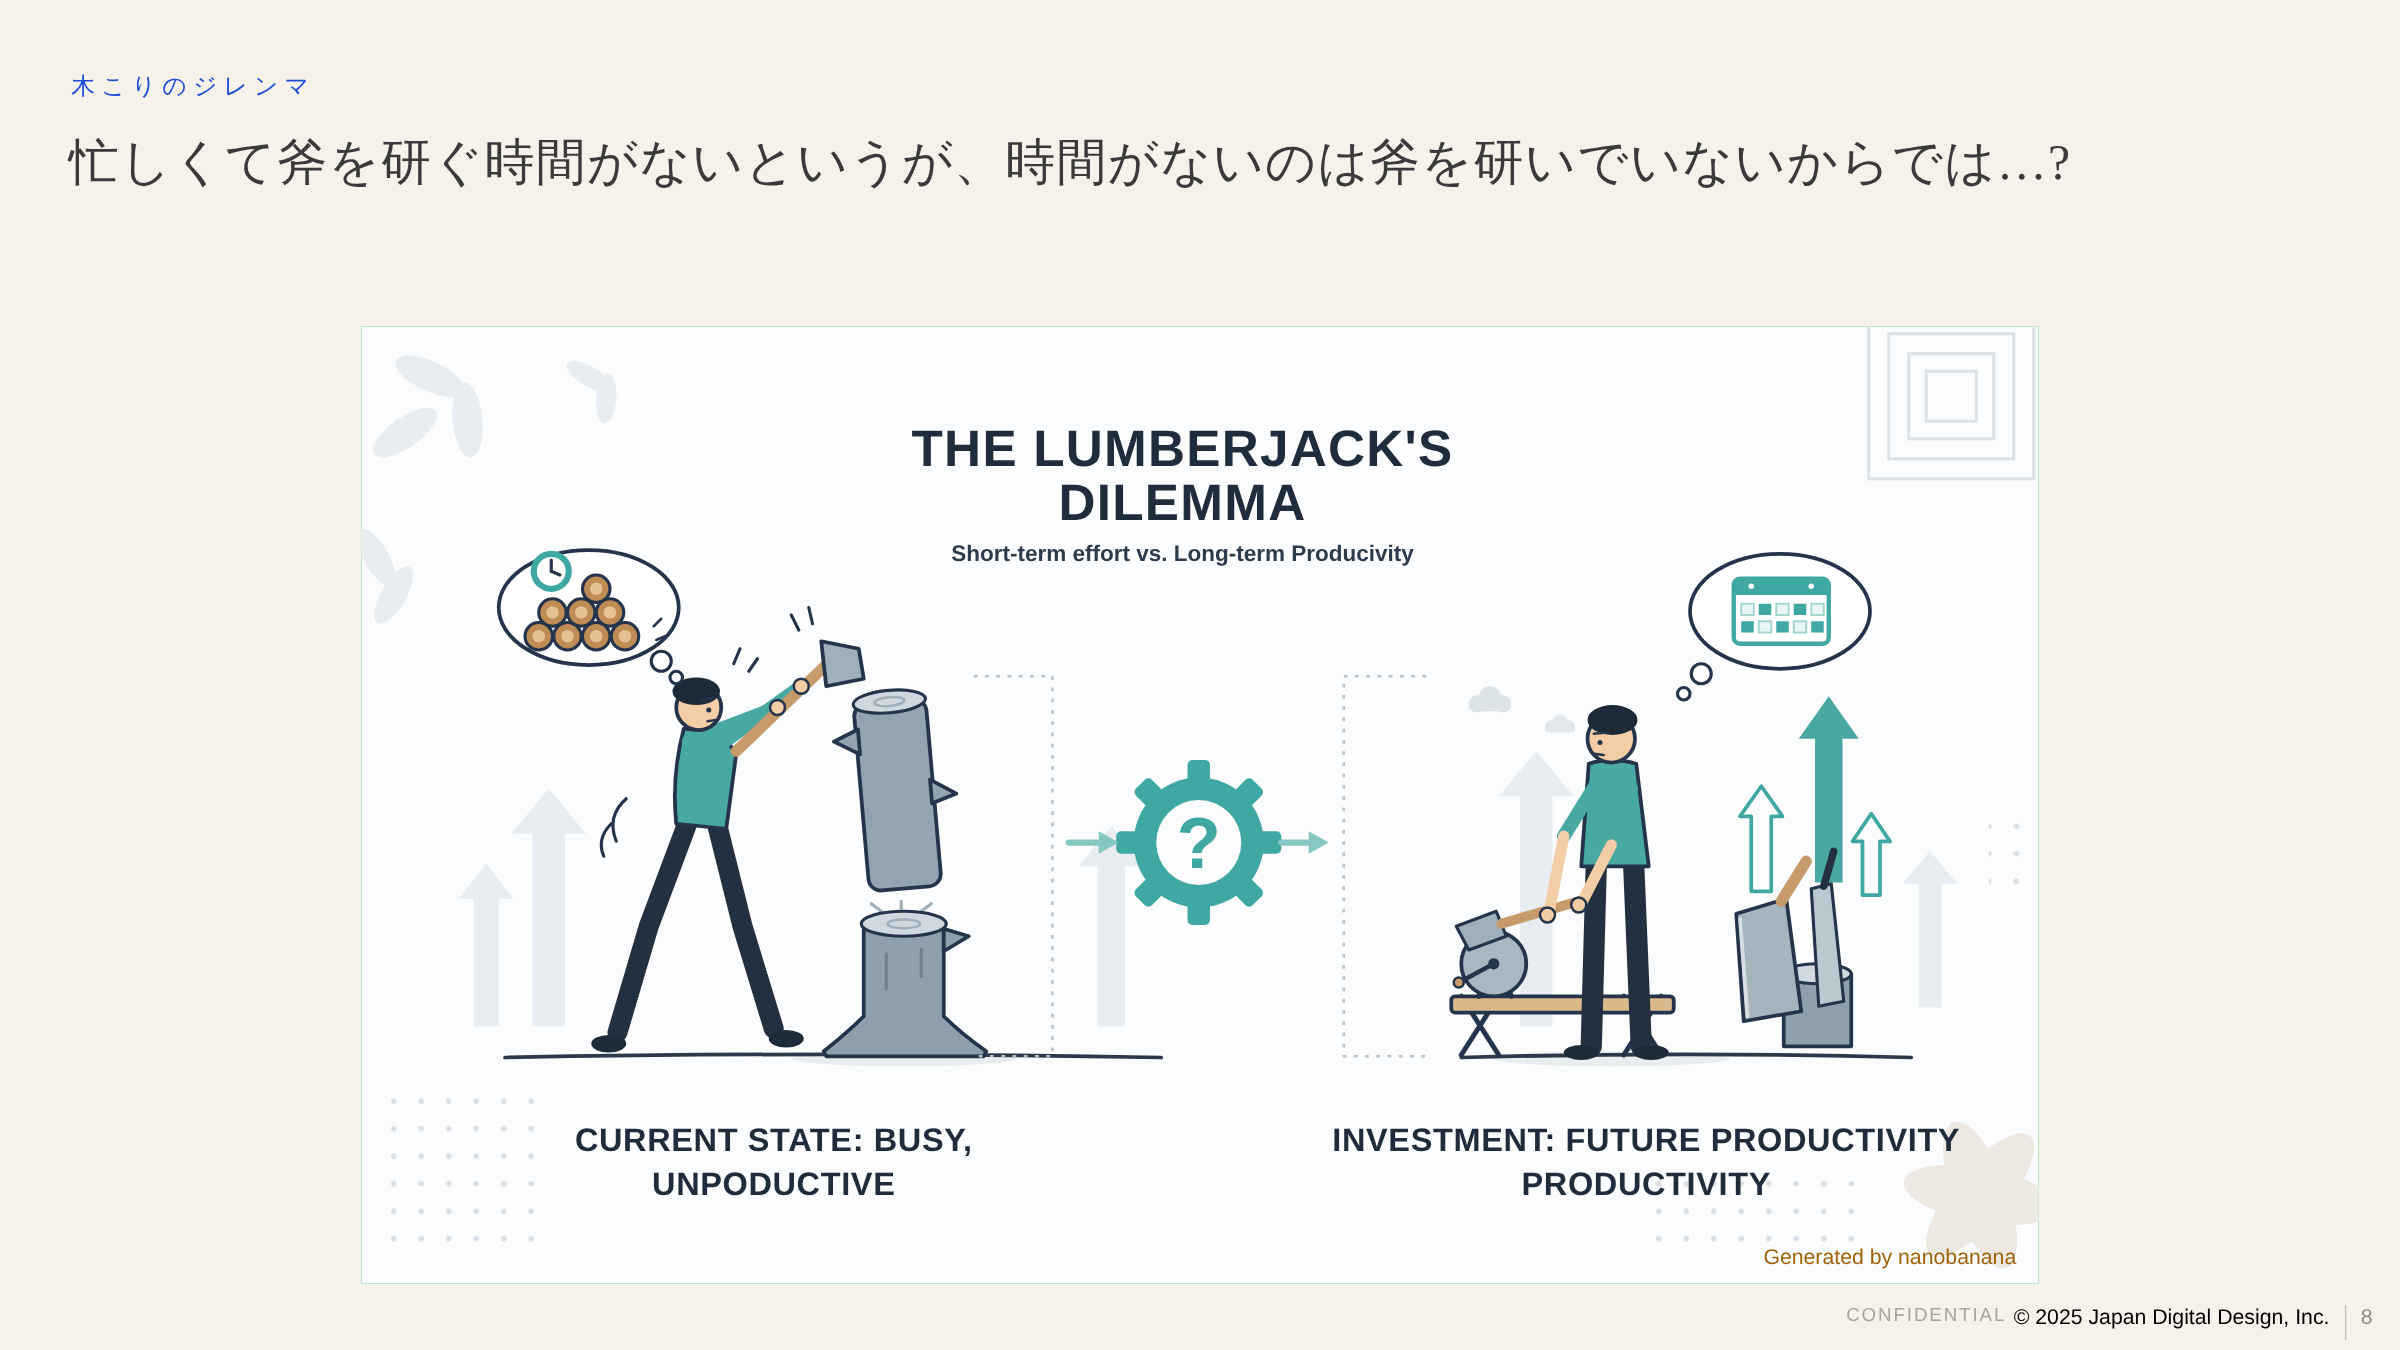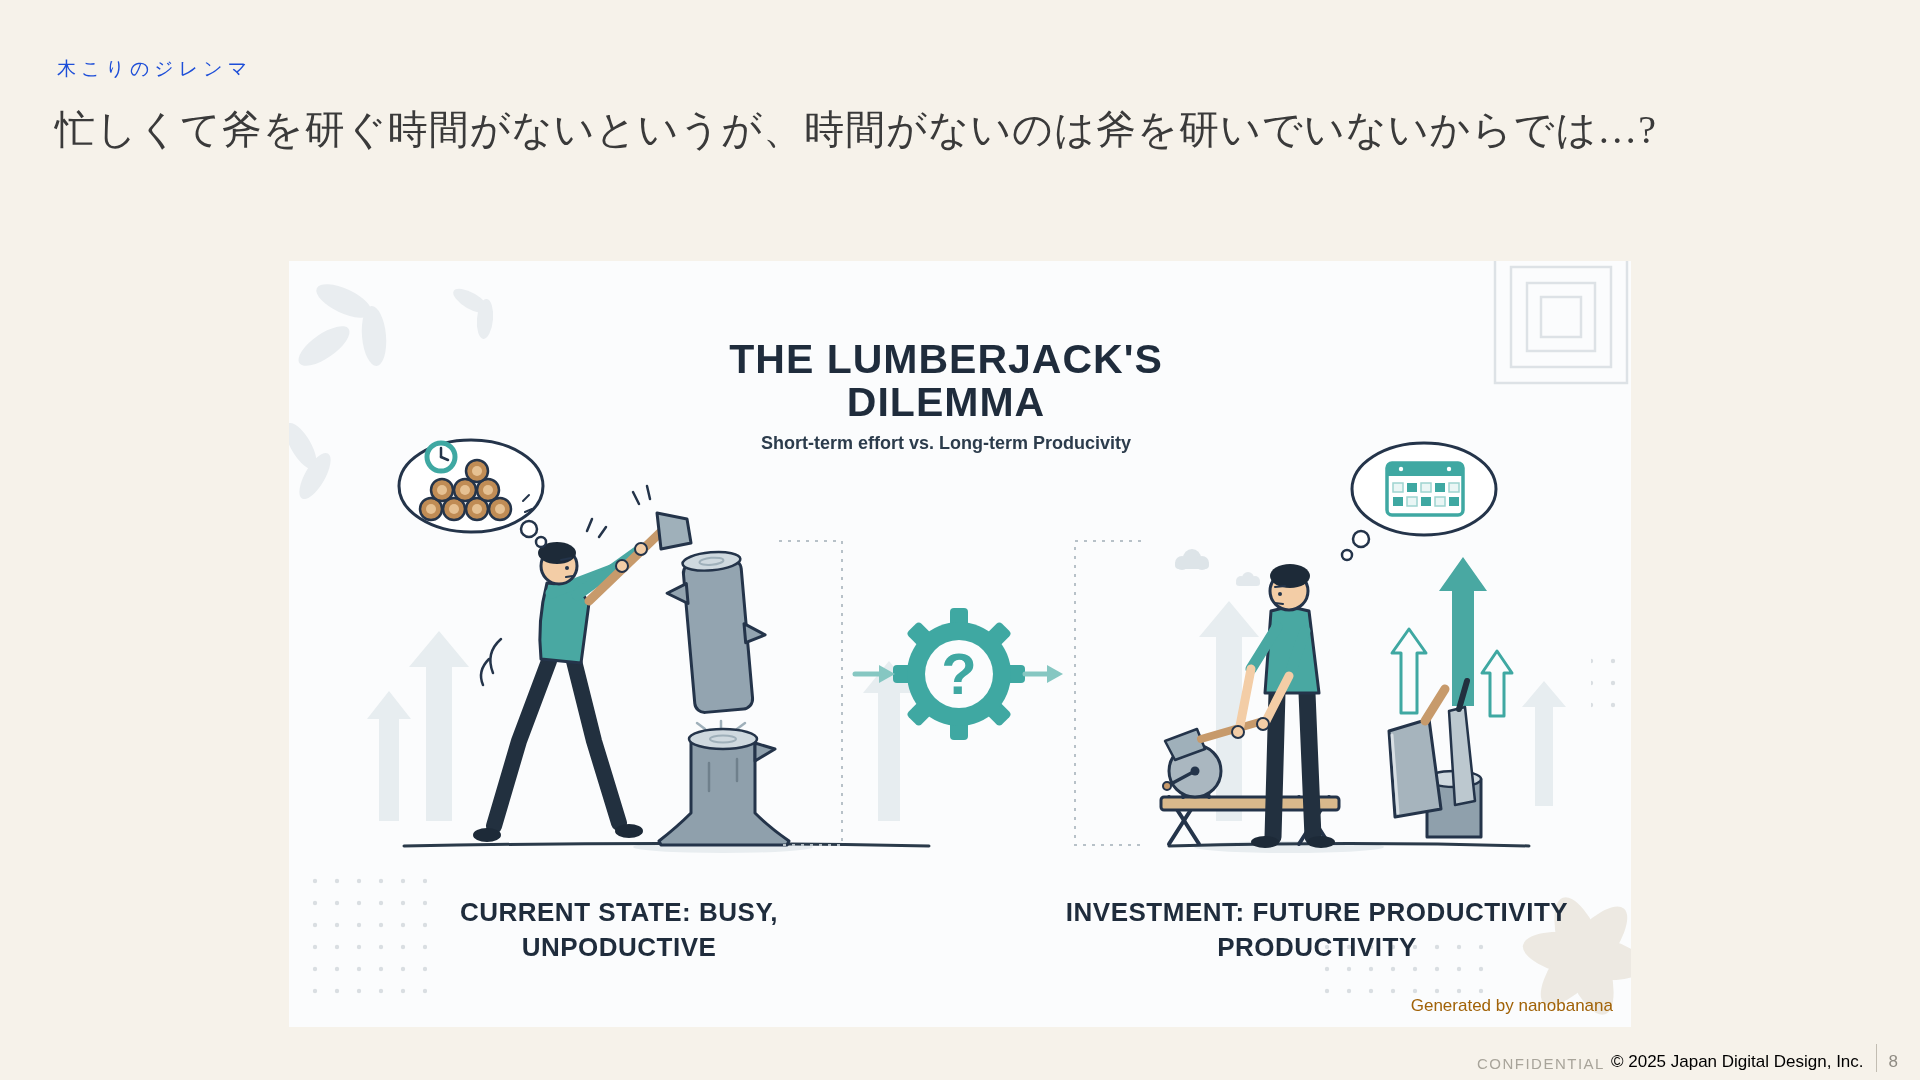--- a/index.html
+++ b/index.html
@@ -27,21 +27,21 @@
   .illu-title{font-family:"Liberation Sans",sans-serif;font-weight:bold;font-size:41px;fill:#1f2c3c;letter-spacing:1px}
   .illu-subtitle{font-family:"Liberation Sans",sans-serif;font-weight:bold;font-size:18px;fill:#2c3c4c}
   .caption{font-family:"Liberation Sans",sans-serif;font-weight:bold;font-size:26px;fill:#1f2c3c;letter-spacing:.5px}
   .gear-q{font-family:"Liberation Sans",sans-serif;font-weight:bold;font-size:58px;fill:#3fa8a2}
   .credit{
     position:absolute;right:307px;top:996px;
     font-size:17px;color:#a16207;
   }
   .footer{
     position:absolute;right:22px;bottom:8px;
-    display:flex;align-items:flex-end;
+    display:flex;align-items:flex-start;
   }
   .conf{font-size:15px;color:#a8a49a;letter-spacing:1.5px}
   .copy{font-size:17px;color:#000000;margin-left:6px}
   .fdiv{width:1px;height:28px;background:#c2bdb2;margin:0 12px}
   .pnum{font-size:17px;color:#8f8b83}
 </style>
 </head>
 <body>
 
 <div class="slide">

